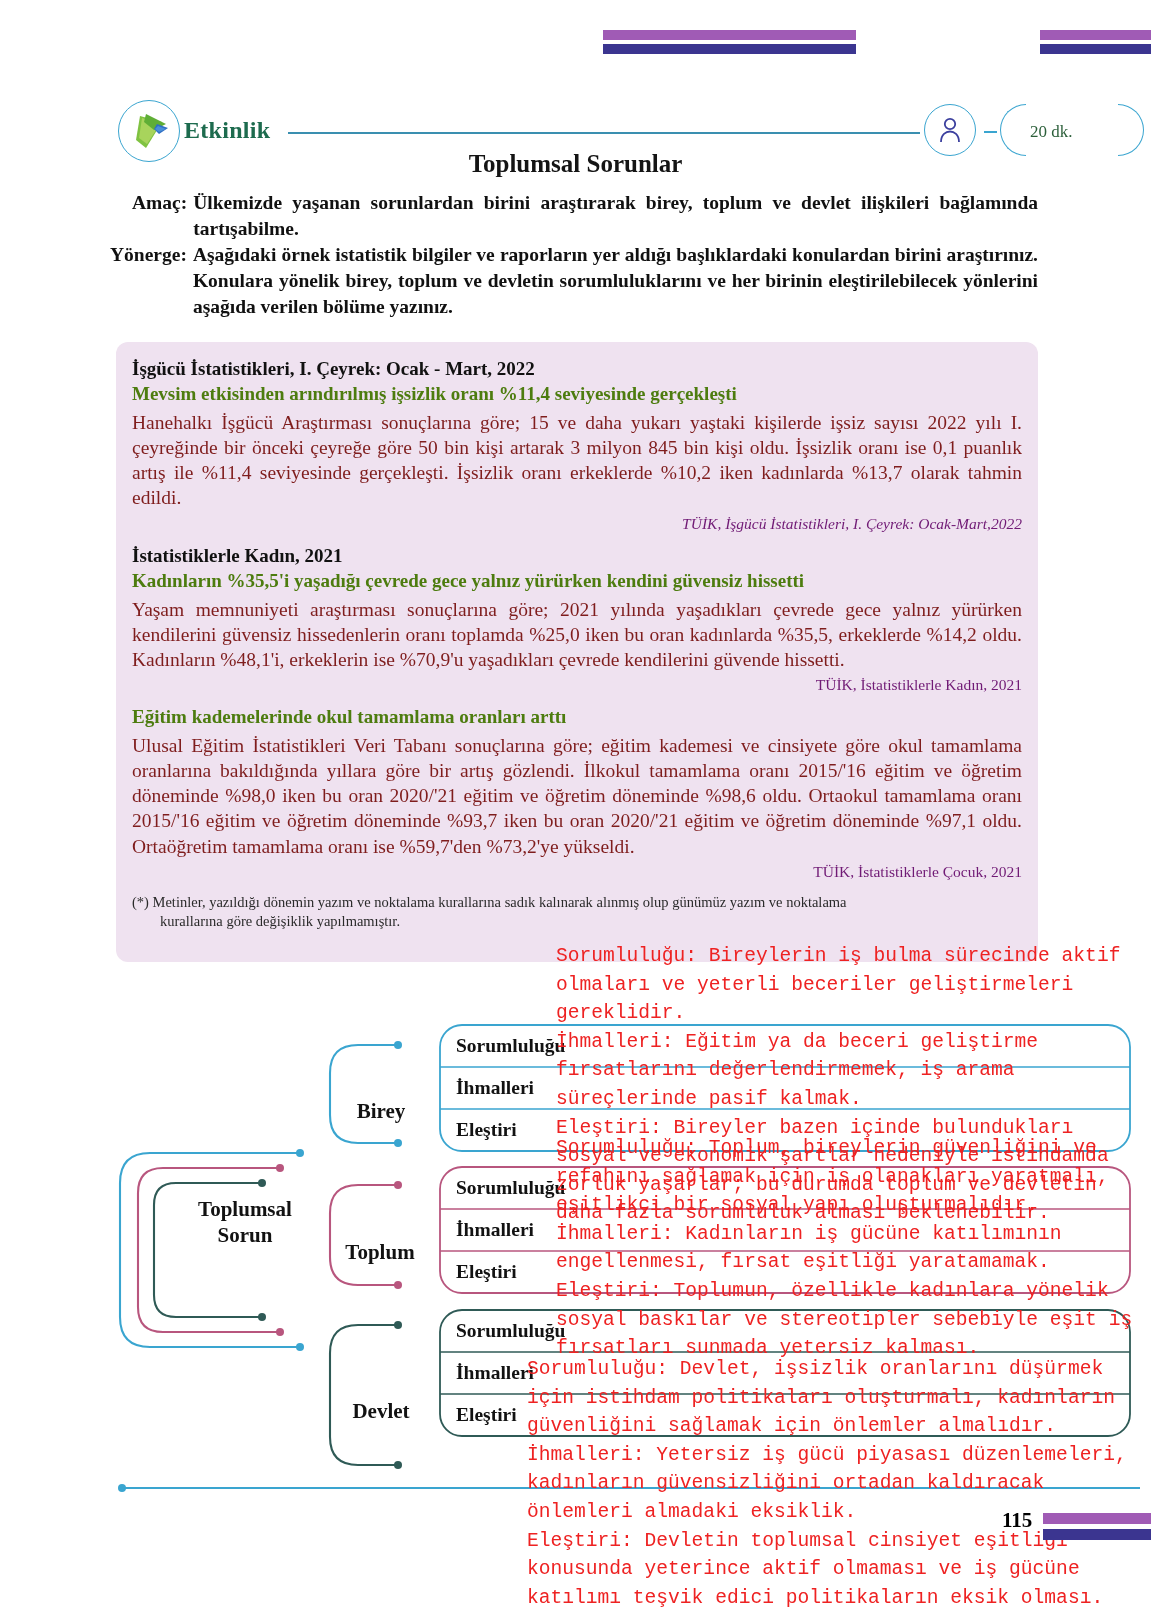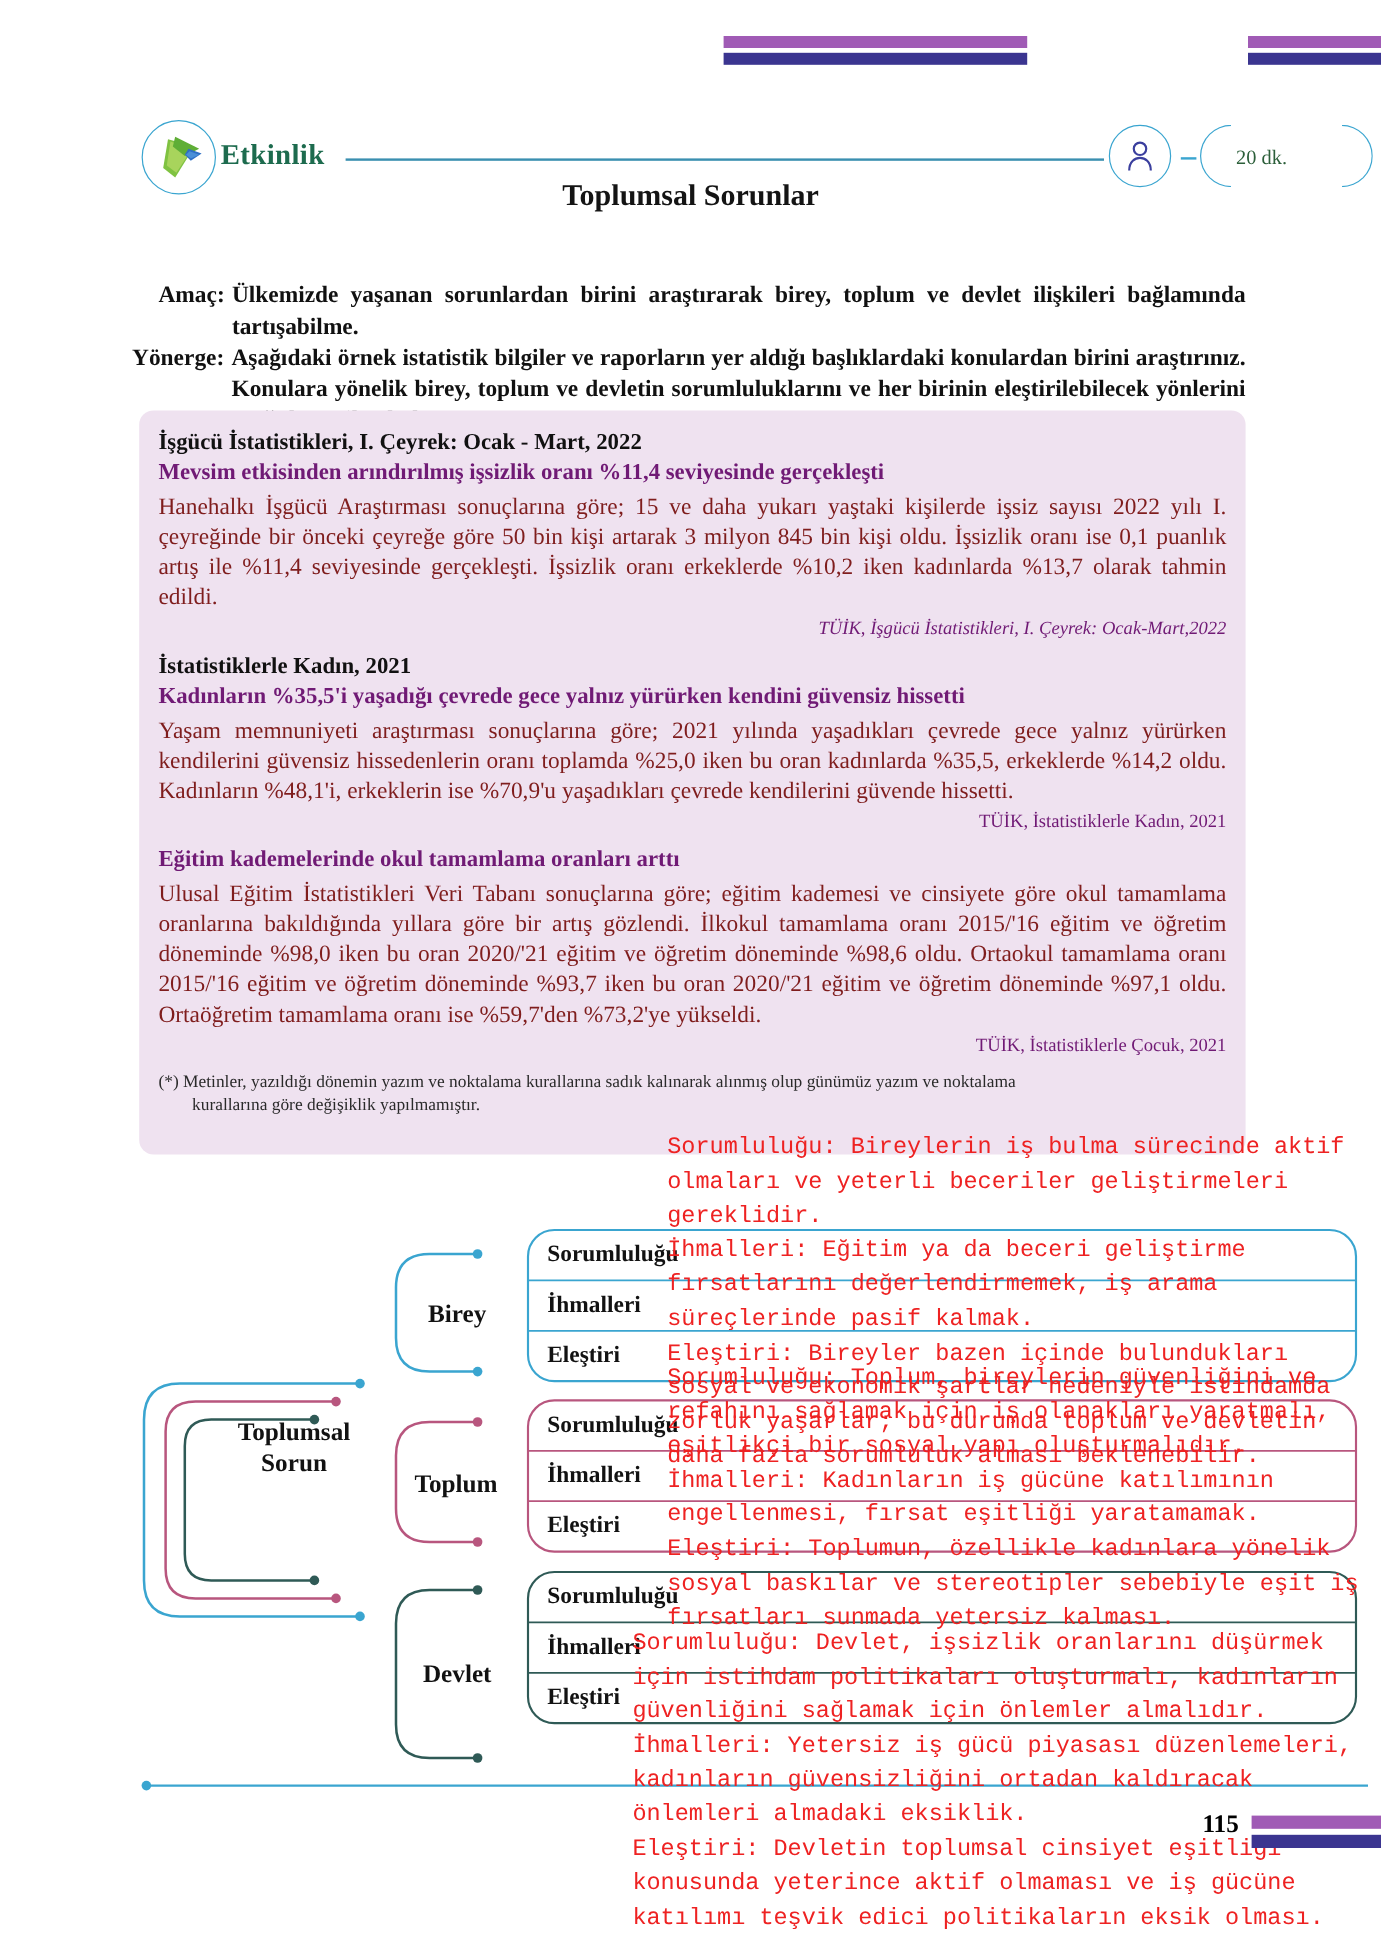--- a/index.html
+++ b/index.html
@@ -129,39 +129,39 @@
     top: 190px; left: 110px;
     width: 928px;
     font-size: 19.5px;
     font-weight: bold;
     color: #111;
     line-height: 1.33;
   }
   .intro-row { display: flex; }
   .intro-key { white-space: nowrap; }
   .intro-val { flex: 1; text-align: justify; text-justify: inter-word; }
-  .intro-row.amac { padding-left: 22px; margin-top: 44px; }
+  .intro-row.amac { padding-left: 22px; }
   .intro-row.yonerge { padding-left: 0px; }
 
   
   #stats-panel {
     position: absolute;
     top: 342px; left: 116px;
     width: 922px; height: 620px;
     background: #efe2f0;
     border-radius: 12px;
     padding: 16px 16px 8px 16px;
   }
   .stat-block { margin-bottom: 2px; }
   .stat-kicker {
     font-size: 19px; font-weight: bold; color: #111;
     margin-bottom: 3px;
   }
   .stat-headline {
-    font-size: 19px; font-weight: bold; color: #701a75;
+    font-size: 19px; font-weight: bold; color: #4d7c0f;
     margin-bottom: 5px;
   }
   .stat-body {
     font-size: 19.5px; color: #7f1d1d;
     line-height: 1.29;
     text-align: justify;
   }
   .stat-source {
     font-size: 15.5px; color: #701a75;
     text-align: right;
@@ -185,20 +185,21 @@
   }
   #diagram svg { position: absolute; left: 0; top: 0; }
 
   .node-label {
     position: absolute;
     font-size: 21px;
     font-weight: bold;
     color: #121212;
     text-align: center;
     white-space: nowrap;
+    margin-top: 16px;
   }
   .row-label {
     position: absolute;
     font-size: 19.5px;
     font-weight: bold;
     color: #121212;
     white-space: nowrap;
   }
 
   

